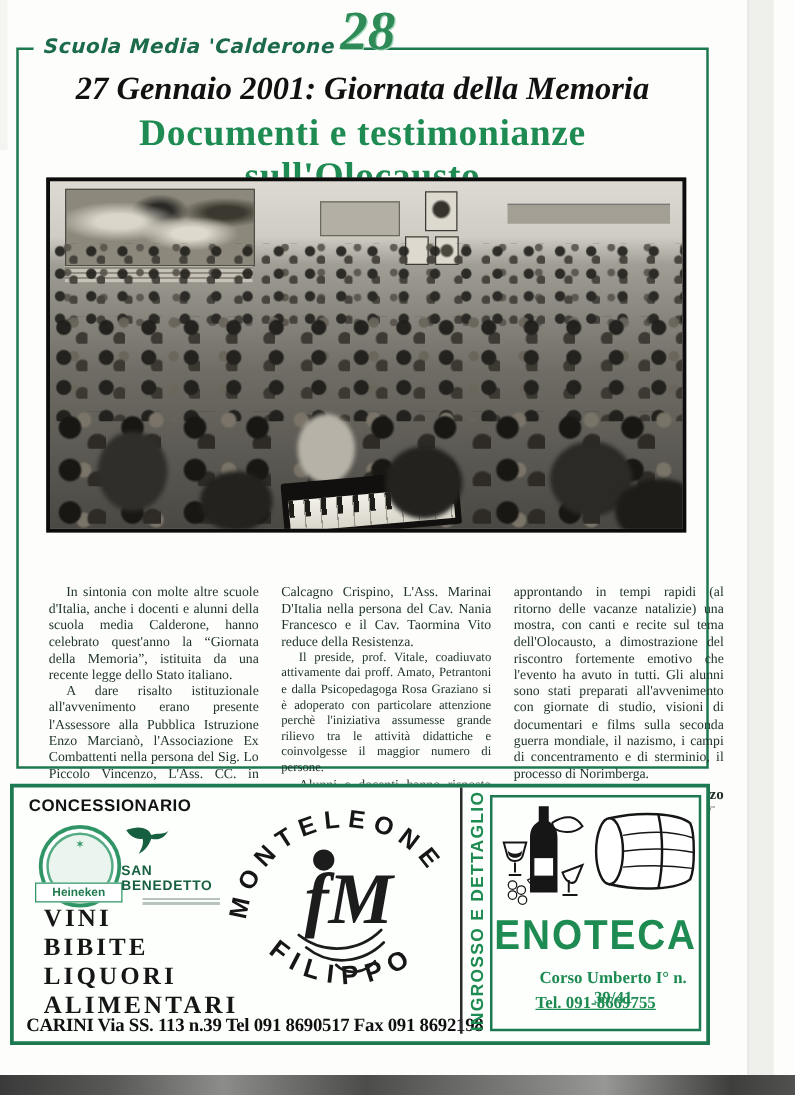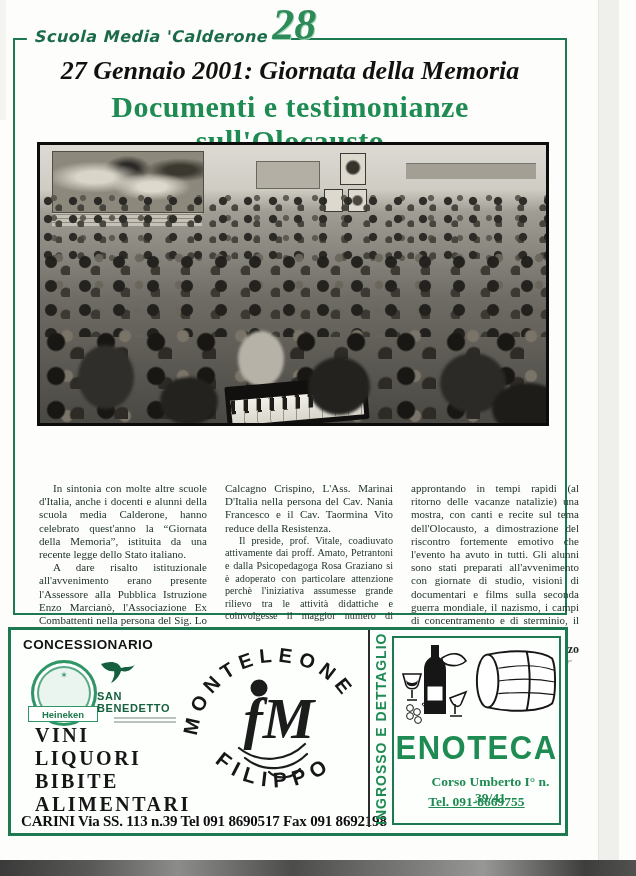--- a/index.html
+++ b/index.html
@@ -68,21 +68,21 @@
   .b5{left:452px;top:238px;width:72px;height:52px;background:#1d1c19;}
   .b6{left:198px;top:186px;width:46px;height:56px;background:#b7b2a8;}
   .keyboard{position:absolute;left:186px;top:236px;width:142px;height:44px;transform:rotate(-5deg);
         background:#11100e;border-radius:2px;}
   .keys{position:absolute;left:5px;right:5px;top:14px;bottom:5px;
         background:repeating-linear-gradient(90deg,rgba(18,17,13,.95) 0 4px,transparent 4px 13px) top/100% 55% no-repeat,
         repeating-linear-gradient(90deg,transparent 0 12px,#9a968b 12px 13px),
         linear-gradient(#f2f0e8,#d8d5cb);}
 
   
-  .cols{position:absolute;left:24px;top:442px;width:540px;height:184px;display:flex;gap:18px;}
+  .cols{position:absolute;left:24px;top:428px;width:540px;height:184px;display:flex;gap:18px;}
   .col{width:173px;font-size:11px;line-height:13.2px;text-align:justify;color:#21352e;}
   .col p{margin:0;}
   .col p.ind{text-indent:14px;}
   .col p.small{font-size:10.2px;line-height:12.6px;}
   .byline{margin-top:3px;text-align:right;font-weight:700;font-size:12px;color:#1c2c26;}
   .manicule{text-align:right;font-size:15px;padding-right:6px;color:#27352f;}
 
   
   .ad-box{position:absolute;left:8px;top:627px;width:554px;height:203px;
         border:3px solid #1d7a50;background:#fdfffd;}
@@ -210,22 +210,22 @@
       <svg width="40" height="24" viewBox="0 0 40 24">
         <path d="M4,4 C 14,0 22,2 24,8 C 30,6 36,8 38,4 C 34,12 28,12 24,11 C 22,17 18,21 14,23 C 17,18 18,14 17,11 C 12,12 7,9 4,4 Z" fill="#17603f"></path>
       </svg>
       <div class="sb-name">SAN BENEDETTO</div>
       <div class="sb-tag"></div>
     </div>
 
 
     <div class="products">
       <div>VINI</div>
+      <div>BIBITE</div>
       <div>LIQUORI</div>
-      <div>BIBITE</div>
       <div>ALIMENTARI</div>
     </div>
 
     <div class="dealer-addr">CARINI Via SS. 113 n.39 Tel 091 8690517 Fax 091 8692198</div>
 
     <svg class="mont" viewBox="0 0 188 184">
       <defs>
         <path id="arcTop" d="M 14,110 A 79,79 0 0 1 174,110" fill="none"></path>
         <path id="arcBot" d="M 26,124 A 90,90 0 0 0 162,124" fill="none"></path>
       </defs>

